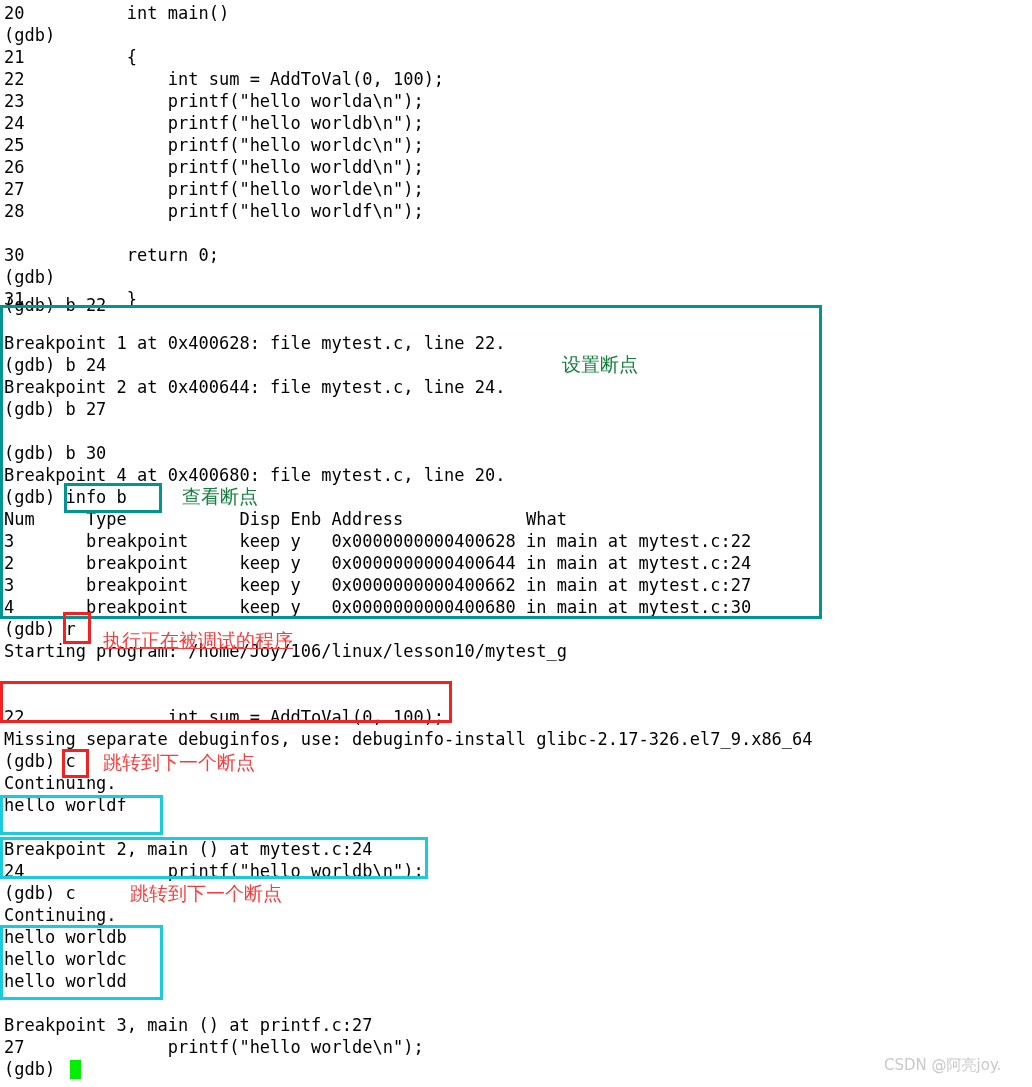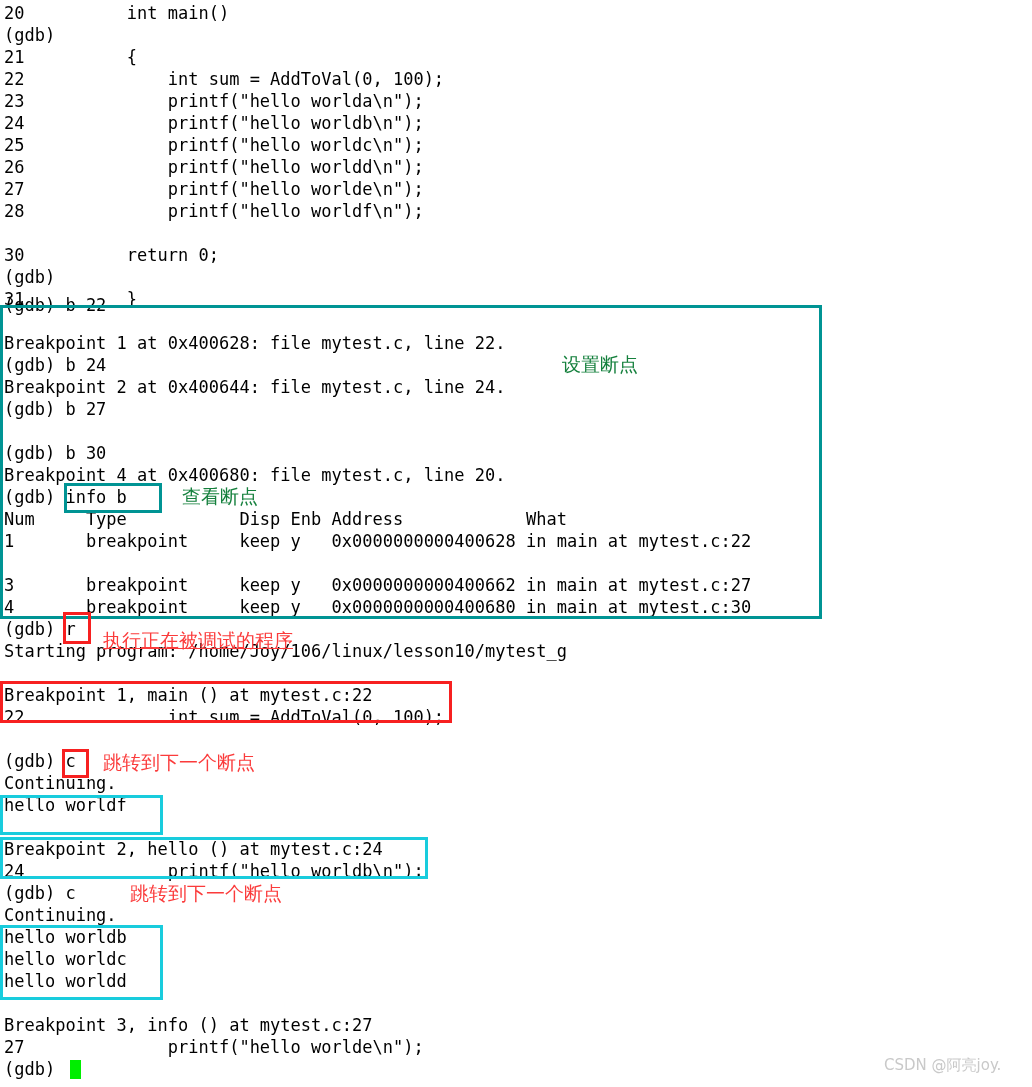--- a/index.html
+++ b/index.html
@@ -96,42 +96,43 @@
   <div class="line" style="top:294px">(gdb) b 22</div>
   <div class="line" style="top:332px">Breakpoint 1 at 0x400628: file mytest.c, line 22.</div>
   <div class="line" style="top:354px">(gdb) b 24</div>
   <div class="line" style="top:376px">Breakpoint 2 at 0x400644: file mytest.c, line 24.</div>
   <div class="line" style="top:398px">(gdb) b 27</div>
   <div class="line" style="top:442px">(gdb) b 30</div>
   <div class="line" style="top:464px">Breakpoint 4 at 0x400680: file mytest.c, line 20.</div>
   <div class="line" style="top:486px">(gdb) info b</div>
 
   <div class="line" style="top:508px">Num     Type           Disp Enb Address            What</div>
-  <div class="line" style="top:530px">1       breakpoint     keep y   0x0000000000400628 in main at mytest.c:22</div>
+  <div class="line" style="top:530px">3       breakpoint     keep y   0x0000000000400628 in main at mytest.c:22</div>
+  <div class="line" style="top:552px">2       breakpoint     keep y   0x0000000000400644 in main at mytest.c:24</div>
   <div class="line" style="top:574px">3       breakpoint     keep y   0x0000000000400662 in main at mytest.c:27</div>
   <div class="line" style="top:596px">4       breakpoint     keep y   0x0000000000400680 in main at mytest.c:30</div>
 
   <div class="line" style="top:618px">(gdb) r</div>
   <div class="line" style="top:640px">Starting program: /home/Joy/106/linux/lesson10/mytest_g</div>
   <div class="line" style="top:662px"></div>
-  <div class="line" style="top:684px">Breakpoint 1, main () at mytest.c:22</div>
   <div class="line" style="top:706px">22              int sum = AddToVal(0, 100);</div>
+  <div class="line" style="top:728px">Missing separate debuginfos, use: debuginfo-install glibc-2.17-326.el7_9.x86_64</div>
   <div class="line" style="top:750px">(gdb) c</div>
   <div class="line" style="top:772px">Continuing.</div>
   <div class="line" style="top:794px">hello worldf</div>
   <div class="line" style="top:816px"></div>
-  <div class="line" style="top:838px">Breakpoint 2, hello () at mytest.c:24</div>
+  <div class="line" style="top:838px">Breakpoint 2, main () at mytest.c:24</div>
   <div class="line" style="top:860px">24              printf("hello worldb\n");</div>
   <div class="line" style="top:882px">(gdb) c</div>
   <div class="line" style="top:904px">Continuing.</div>
   <div class="line" style="top:926px">hello worldb</div>
   <div class="line" style="top:948px">hello worldc</div>
   <div class="line" style="top:970px">hello worldd</div>
   <div class="line" style="top:992px"></div>
-  <div class="line" style="top:1014px">Breakpoint 3, info () at mytest.c:27</div>
+  <div class="line" style="top:1014px">Breakpoint 3, main () at printf.c:27</div>
   <div class="line" style="top:1036px">27              printf("hello worlde\n");</div>
   <div class="line" style="top:1058px">(gdb)</div>
 
   <div class="cursor" style="left:70px; top:1060px;"></div>
 
   <div class="box box-teal" style="left:0px; top:305px; width:822px; height:314px;"></div>
 
   <div class="note note-teal" style="left:562px; top:353px;">设置断点</div>
 
   <div class="box box-teal" style="left:64px; top:483px; width:98px; height:30px;"></div>

